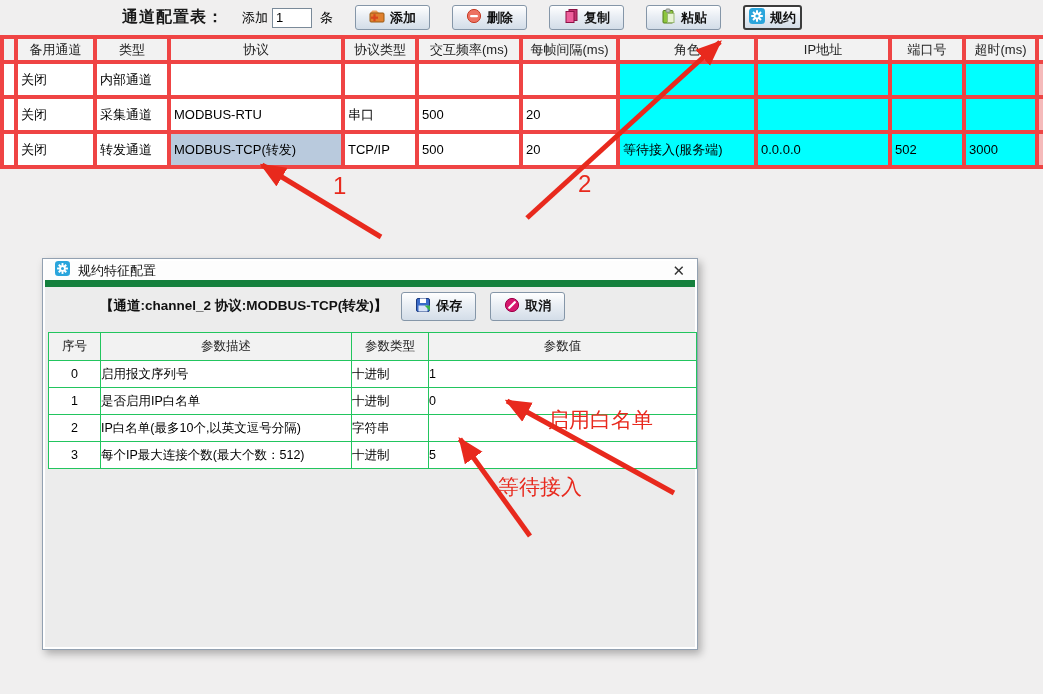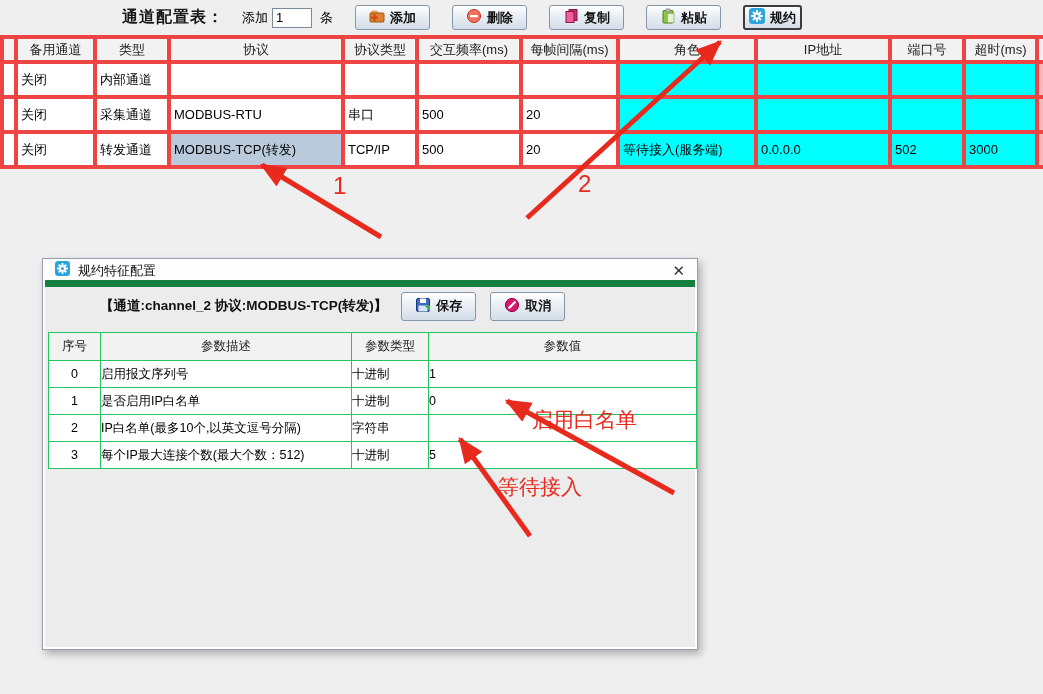--- a/index.html
+++ b/index.html
@@ -325,14 +325,14 @@
       <path d="M0 0 L6 2.5 L0 5 z" fill="#e8291d"></path>
     </marker>
   </defs>
   <line x1="381" y1="237" x2="262" y2="165" marker-end="url(#ah)"></line>
   <line x1="527" y1="218" x2="720" y2="42" marker-end="url(#ah)"></line>
   <line x1="674" y1="493" x2="507" y2="401" marker-end="url(#ah)"></line>
   <line x1="530" y1="536" x2="460" y2="439" marker-end="url(#ah)"></line>
 </svg>
 <div class="ann ann-num" style="left:333px; top:172px;">1</div>
 <div class="ann ann-num" style="left:578px; top:170px;">2</div>
-<div class="ann ann-txt" style="left:532px; top:406px;">启用白名单</div>
+<div class="ann ann-txt" style="left:548px; top:406px;">启用白名单</div>
 <div class="ann ann-txt" style="left:498px; top:473px;">等待接入</div>
 
 </body></html>

